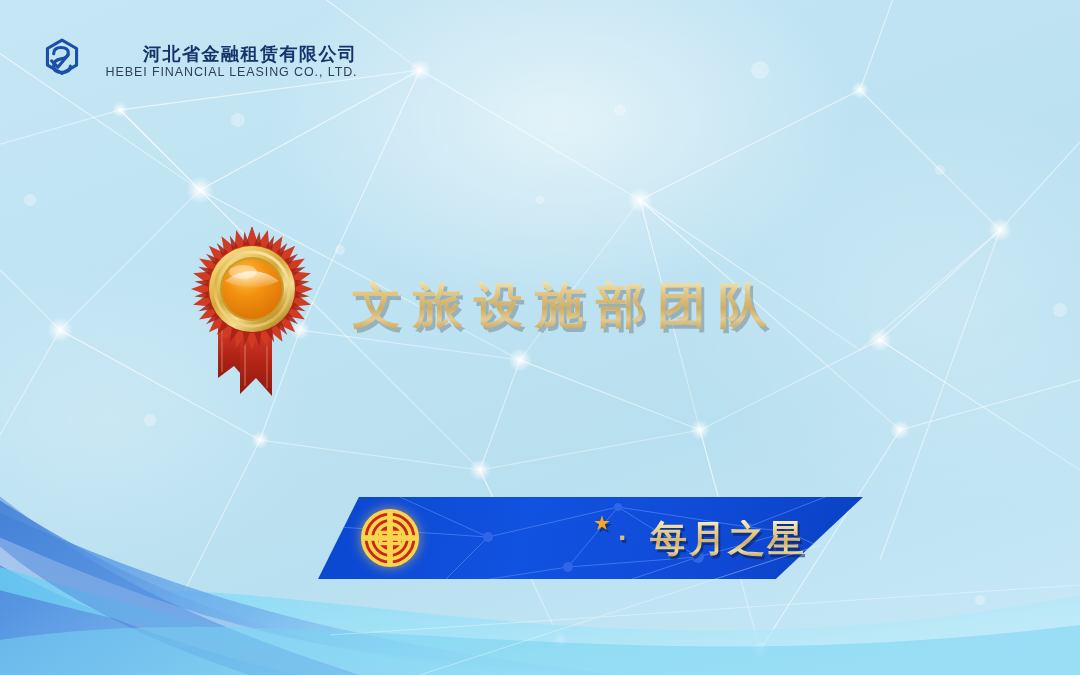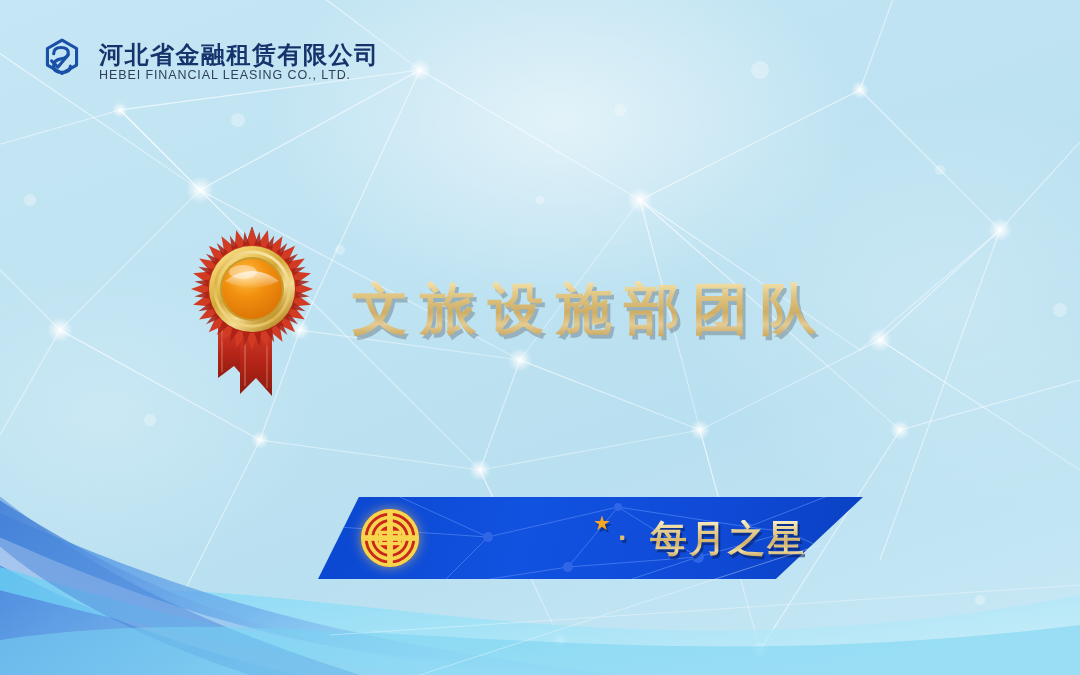--- a/index.html
+++ b/index.html
@@ -43,51 +43,53 @@
     position: absolute;
     left: 36px;
     top: 36px;
     display: flex;
     align-items: center;
     gap: 11px;
   }
   .logo-mark { width: 52px; height: 52px; display: block; }
   .logo-text { display: flex; flex-direction: column; gap: 2px; }
   .logo-cn {
-    font-size: 24px;
+    font-size: 18px;
     font-weight: 700;
     letter-spacing: 1.5px;
     color: #16346b;
     line-height: 1.05;
     white-space: nowrap;
+    margin-left: 44px;
   }
   .logo-en {
     font-size: 12.5px;
     font-weight: 400;
     letter-spacing: 0.9px;
     color: #2e3f57;
     line-height: 1.05;
     white-space: nowrap;
+    text-align: right;
   }
 
   
   .rosette {
     position: absolute;
     left: 182px;
     top: 226px;
     width: 140px;
     height: 176px;
   }
 
   
   .title {
     position: absolute;
     left: 352px;
     top: 281px;
-    font-size: 56px;
+    font-size: 49px;
     font-weight: 700;
     letter-spacing: 12px;
     line-height: 1;
     white-space: nowrap;
     background: linear-gradient(180deg, #f3e2ad 0%, #e0c583 26%, #cfae66 56%, #e4cb93 78%, #c9a65c 100%);
     -webkit-background-clip: text;
     background-clip: text;
     color: transparent;
     -webkit-text-fill-color: transparent;
     filter: drop-shadow(3px 4px 0 rgba(96,110,120,0.42));

